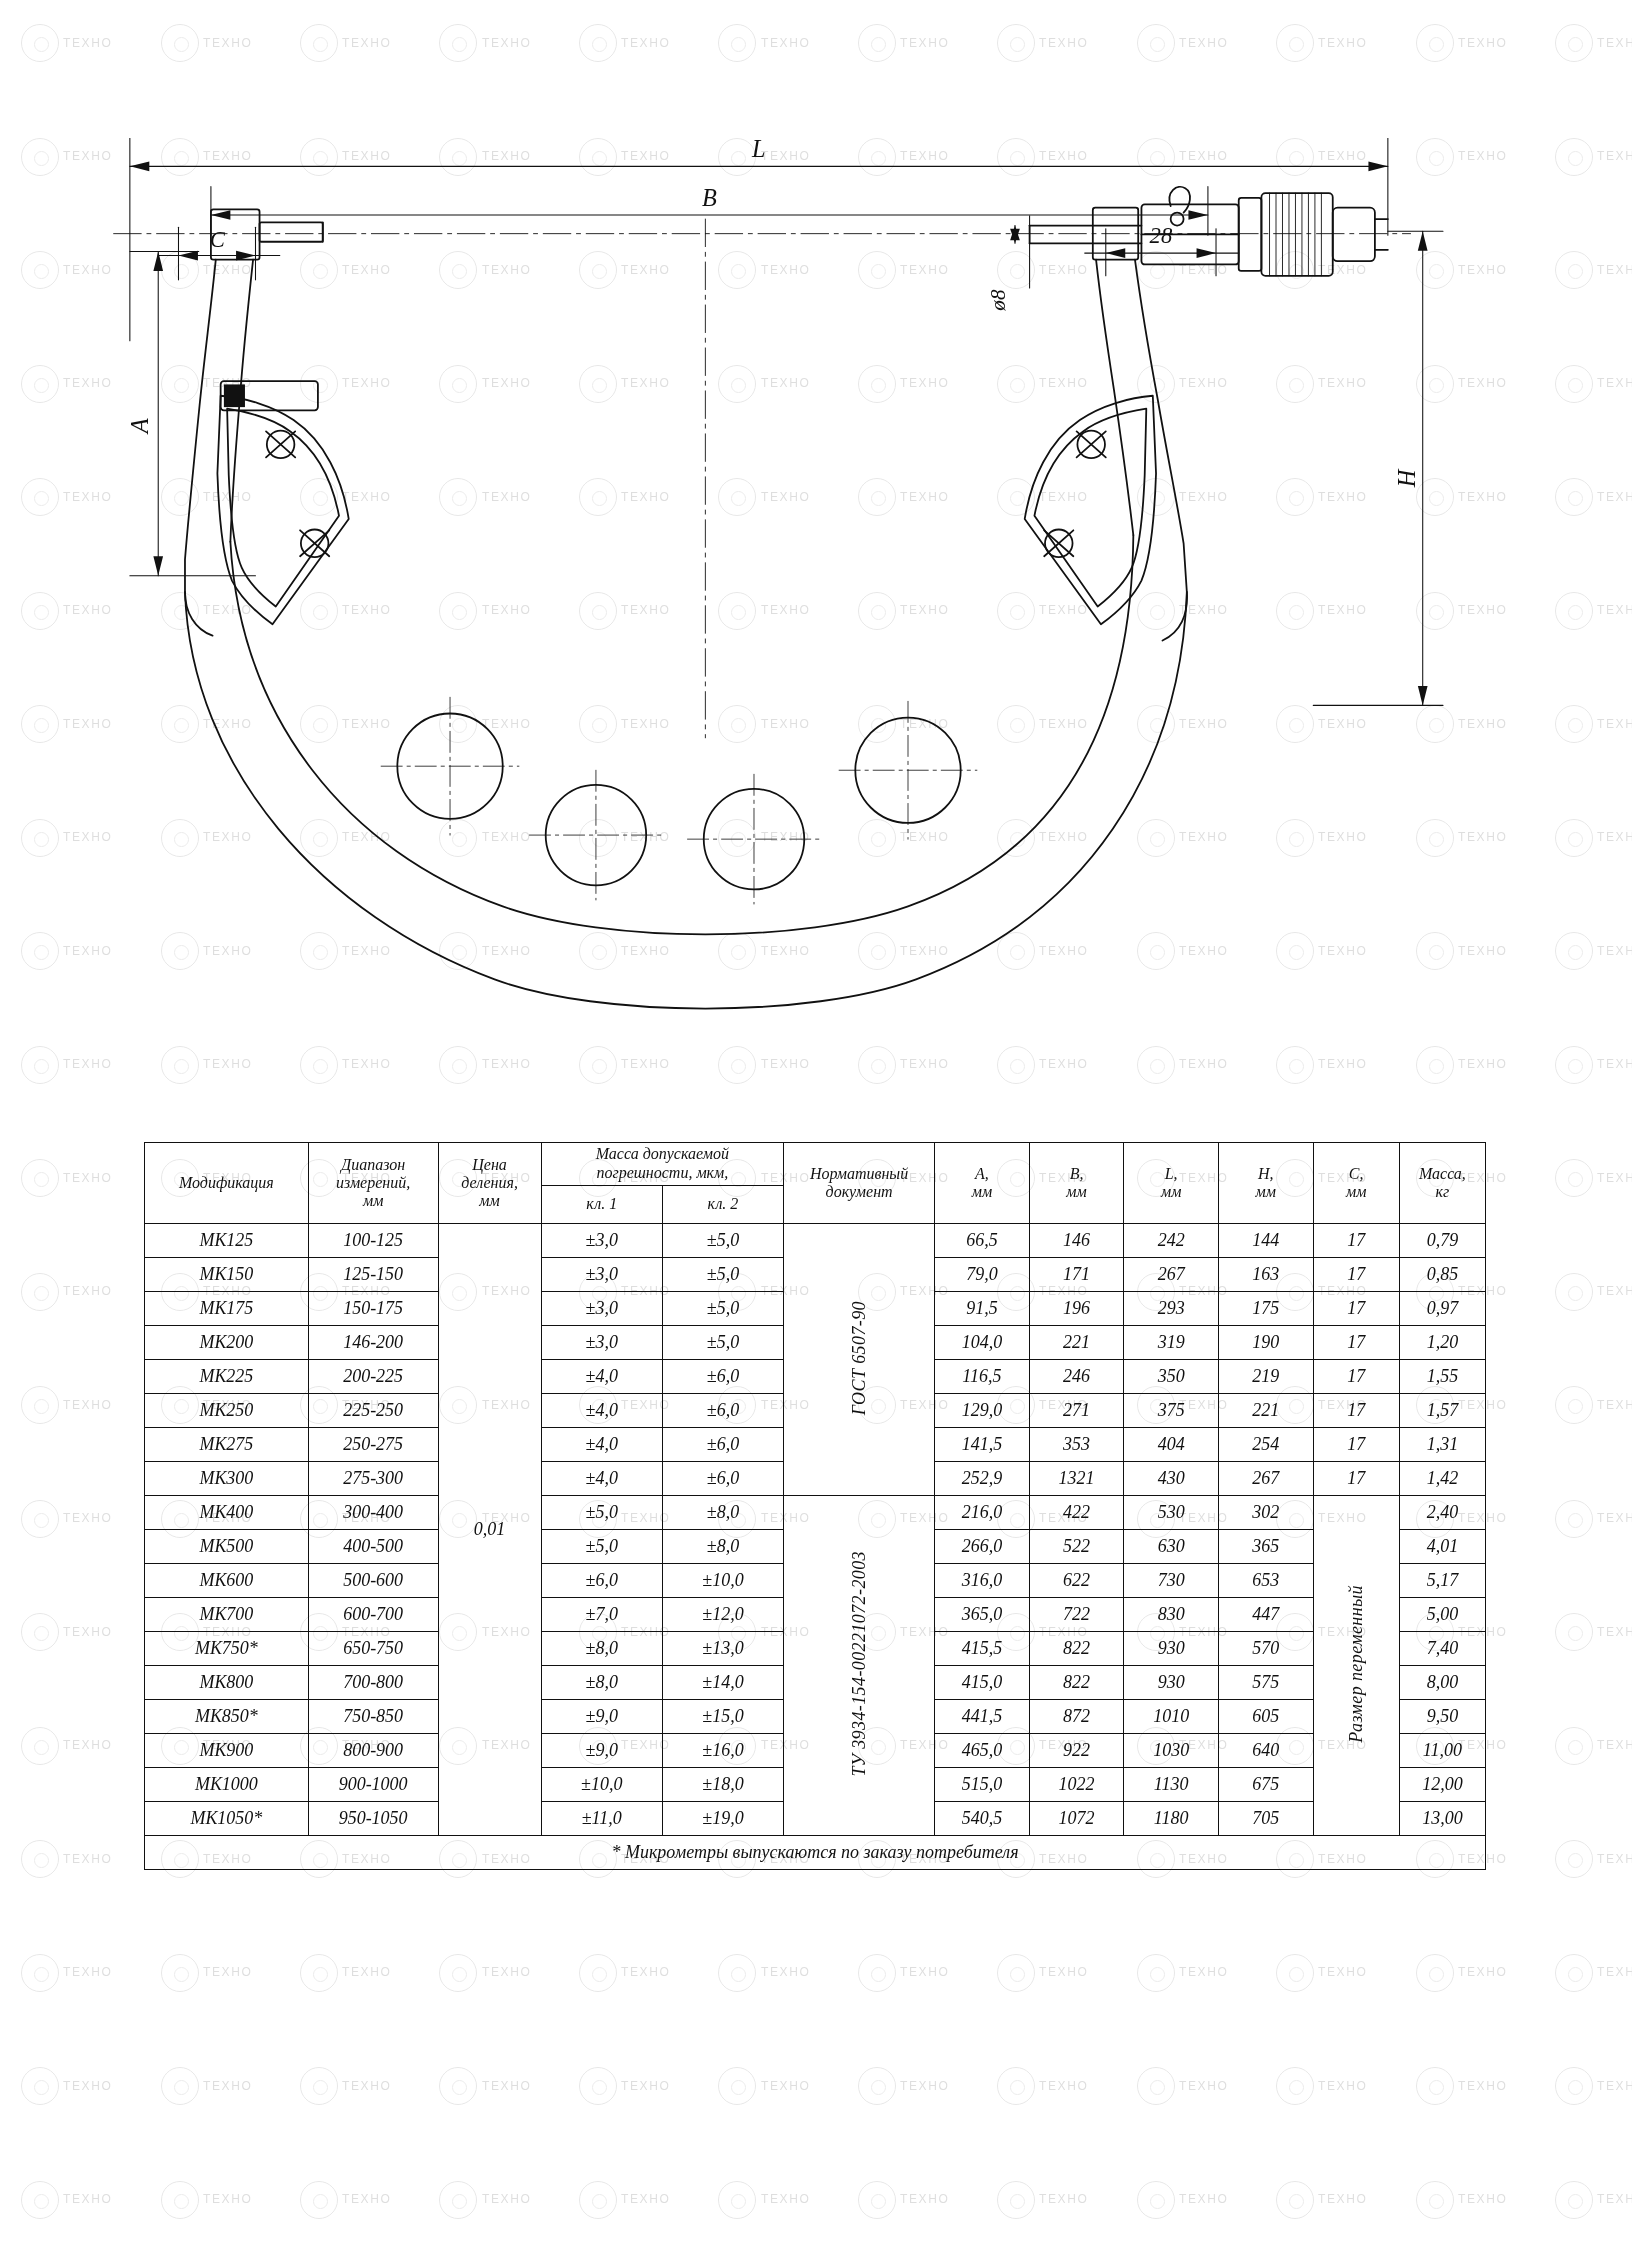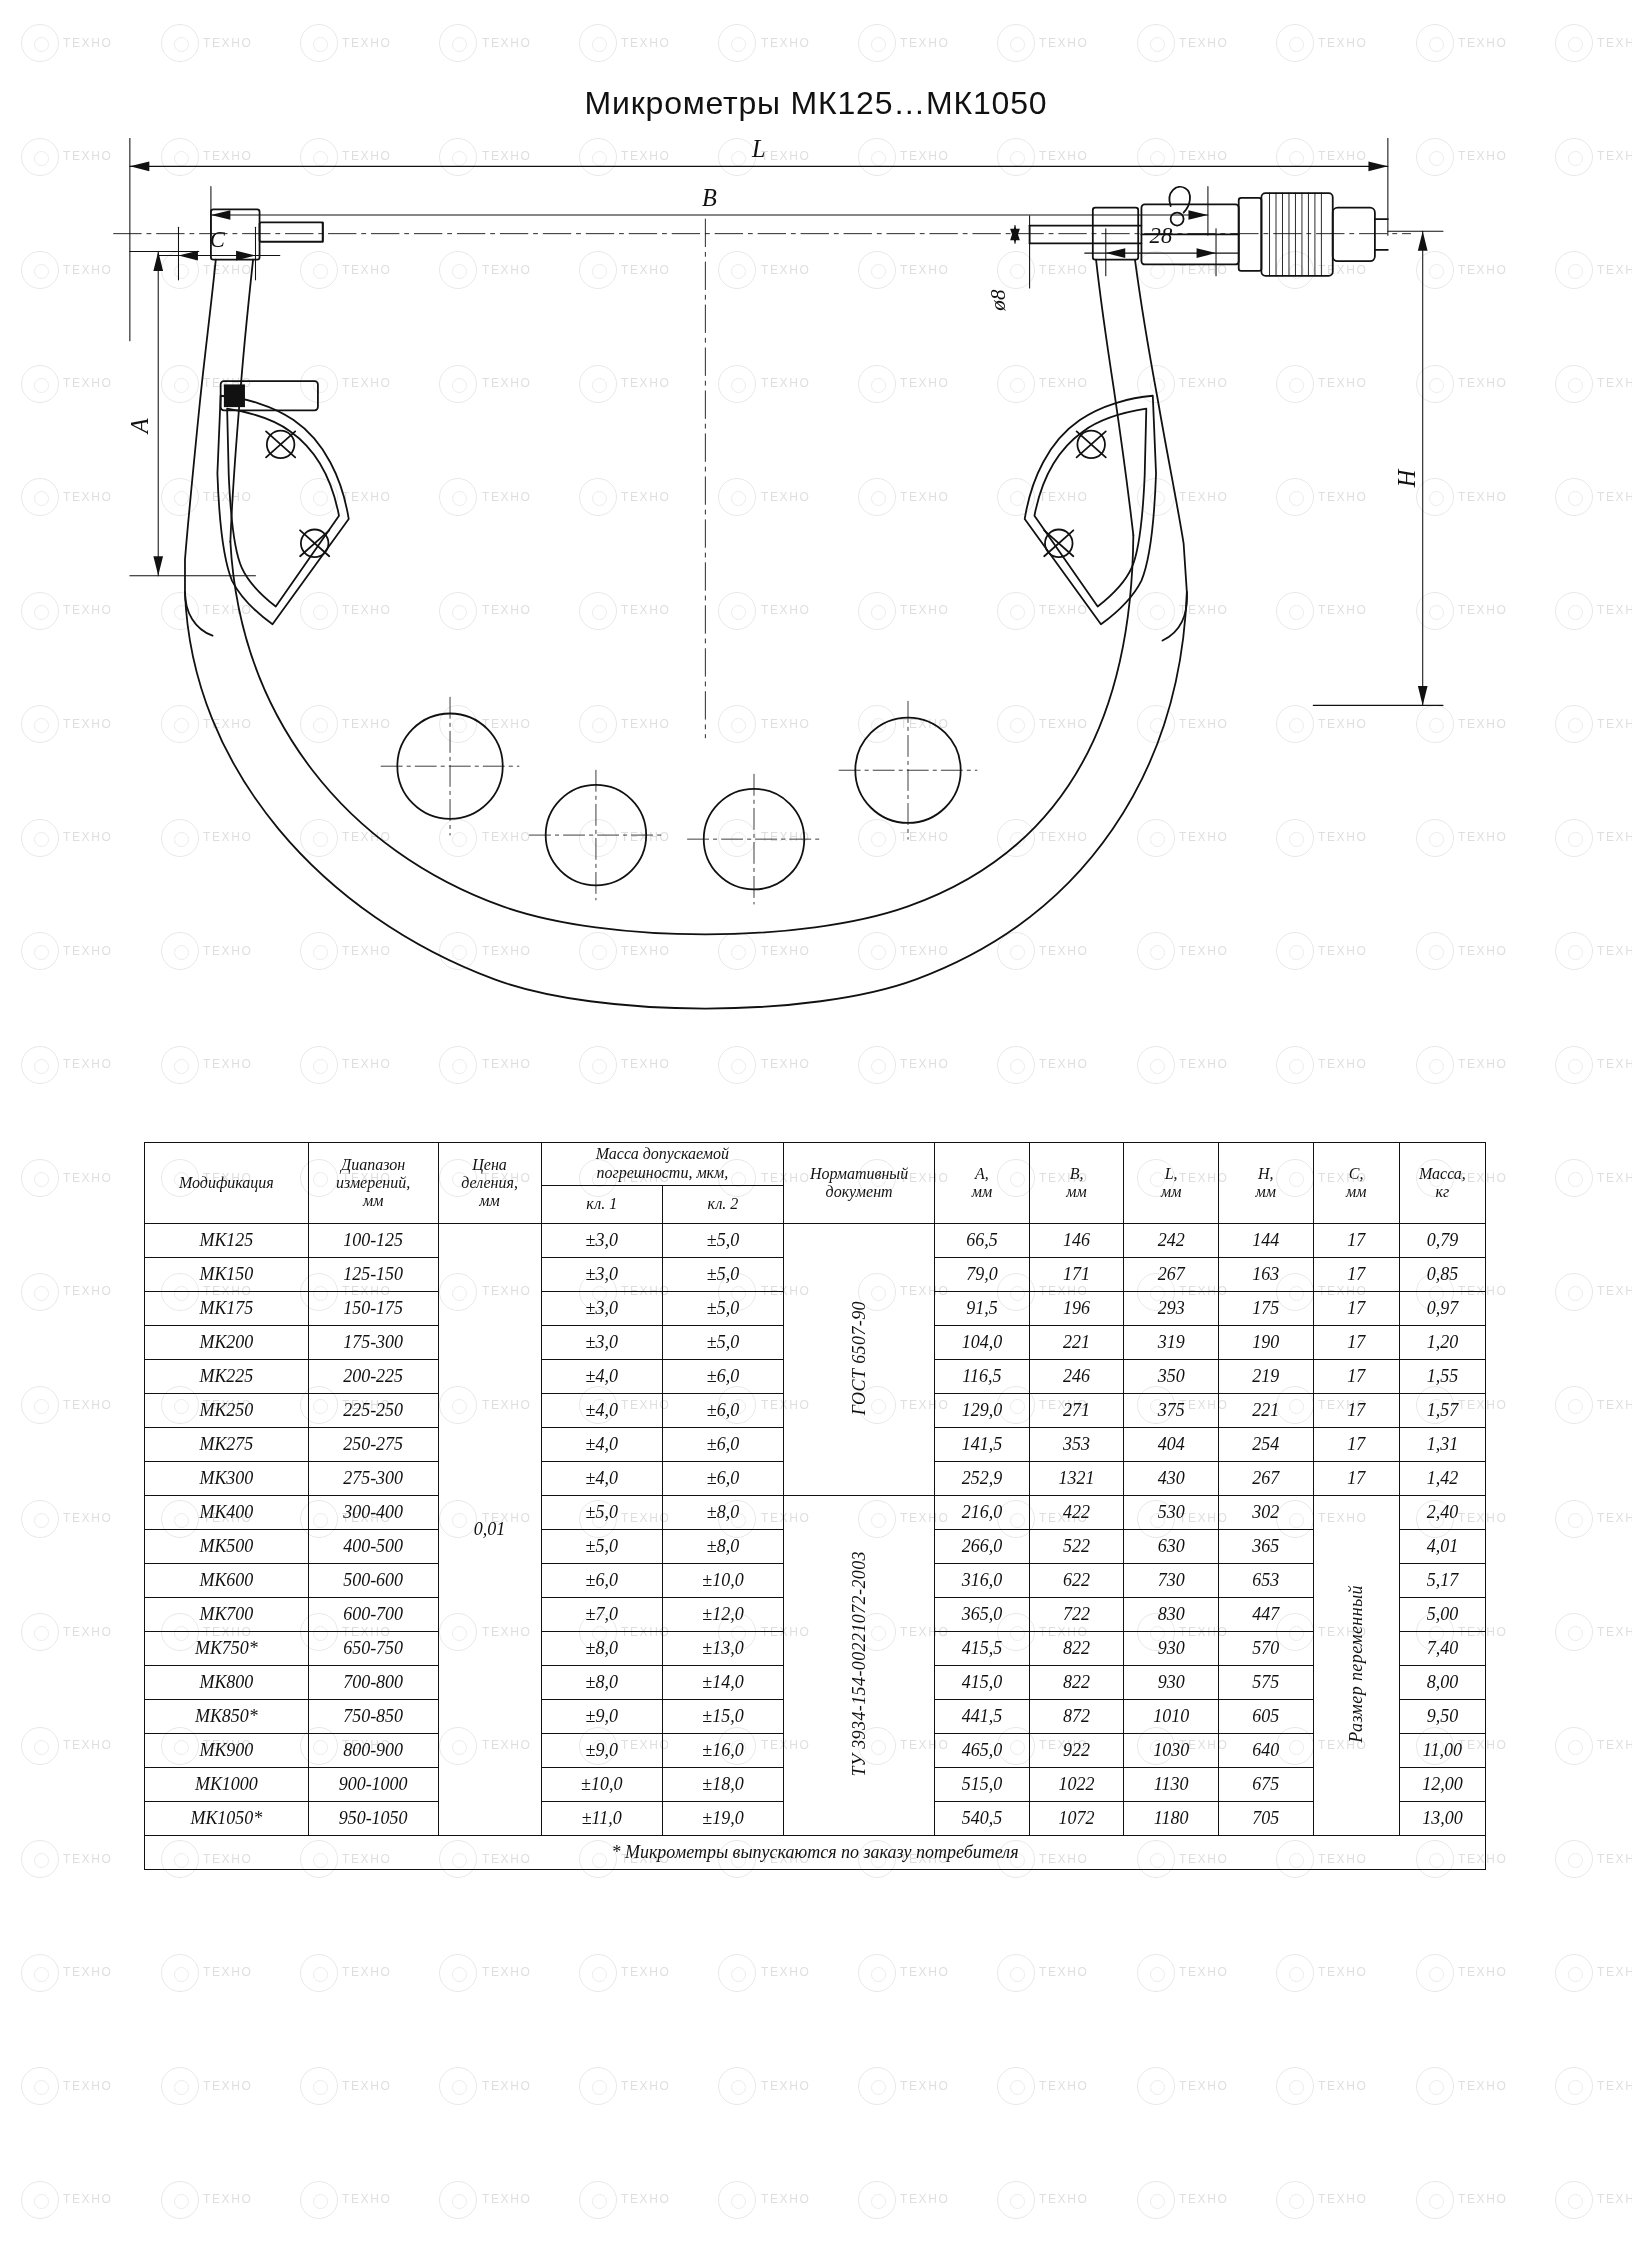--- a/index.html
+++ b/index.html
@@ -604,21 +604,20 @@
     <div class="wm-ring" style="left: 1276px; top: 2181px;"></div>
     <div class="wm" style="left: 1318px; top: 2192px;">ТЕХНО</div>
     <div class="wm-ring" style="left: 1416px; top: 2181px;"></div>
     <div class="wm" style="left: 1458px; top: 2192px;">ТЕХНО</div>
     <div class="wm-ring" style="left: 1555px; top: 2181px;"></div>
     <div class="wm" style="left: 1597px; top: 2192px;">ТЕХНО</div>
   </div>
 
 <div id="page">
 
-  <div id="title">Микрометры МК125…МК1050</div>
 
   <div id="drawing">
     <svg width="1500" height="997" viewBox="0 0 1850 1230" xmlns="http://www.w3.org/2000/svg">
       <g fill="none" stroke="#111" stroke-width="2.2" stroke-linejoin="round" stroke-linecap="round">
 
         <g stroke-width="1.3">
           <line x1="60" y1="0" x2="60" y2="250"></line>
           <line x1="1612" y1="0" x2="1612" y2="120"></line>
           <line x1="60" y1="35" x2="1612" y2="35"></line>
           <polygon points="60,35 84,29 84,41" fill="#111" stroke="none"></polygon>
@@ -937,21 +936,21 @@
             <td>±5,0</td>
             <td>91,5</td>
             <td>196</td>
             <td>293</td>
             <td>175</td>
             <td>17</td>
             <td>0,97</td>
           </tr>
           <tr>
             <td>МК200</td>
-            <td>175-300</td>
+            <td>146-200</td>
             <td>±3,0</td>
             <td>±5,0</td>
             <td>104,0</td>
             <td>221</td>
             <td>319</td>
             <td>190</td>
             <td>17</td>
             <td>1,20</td>
           </tr>
           <tr>

